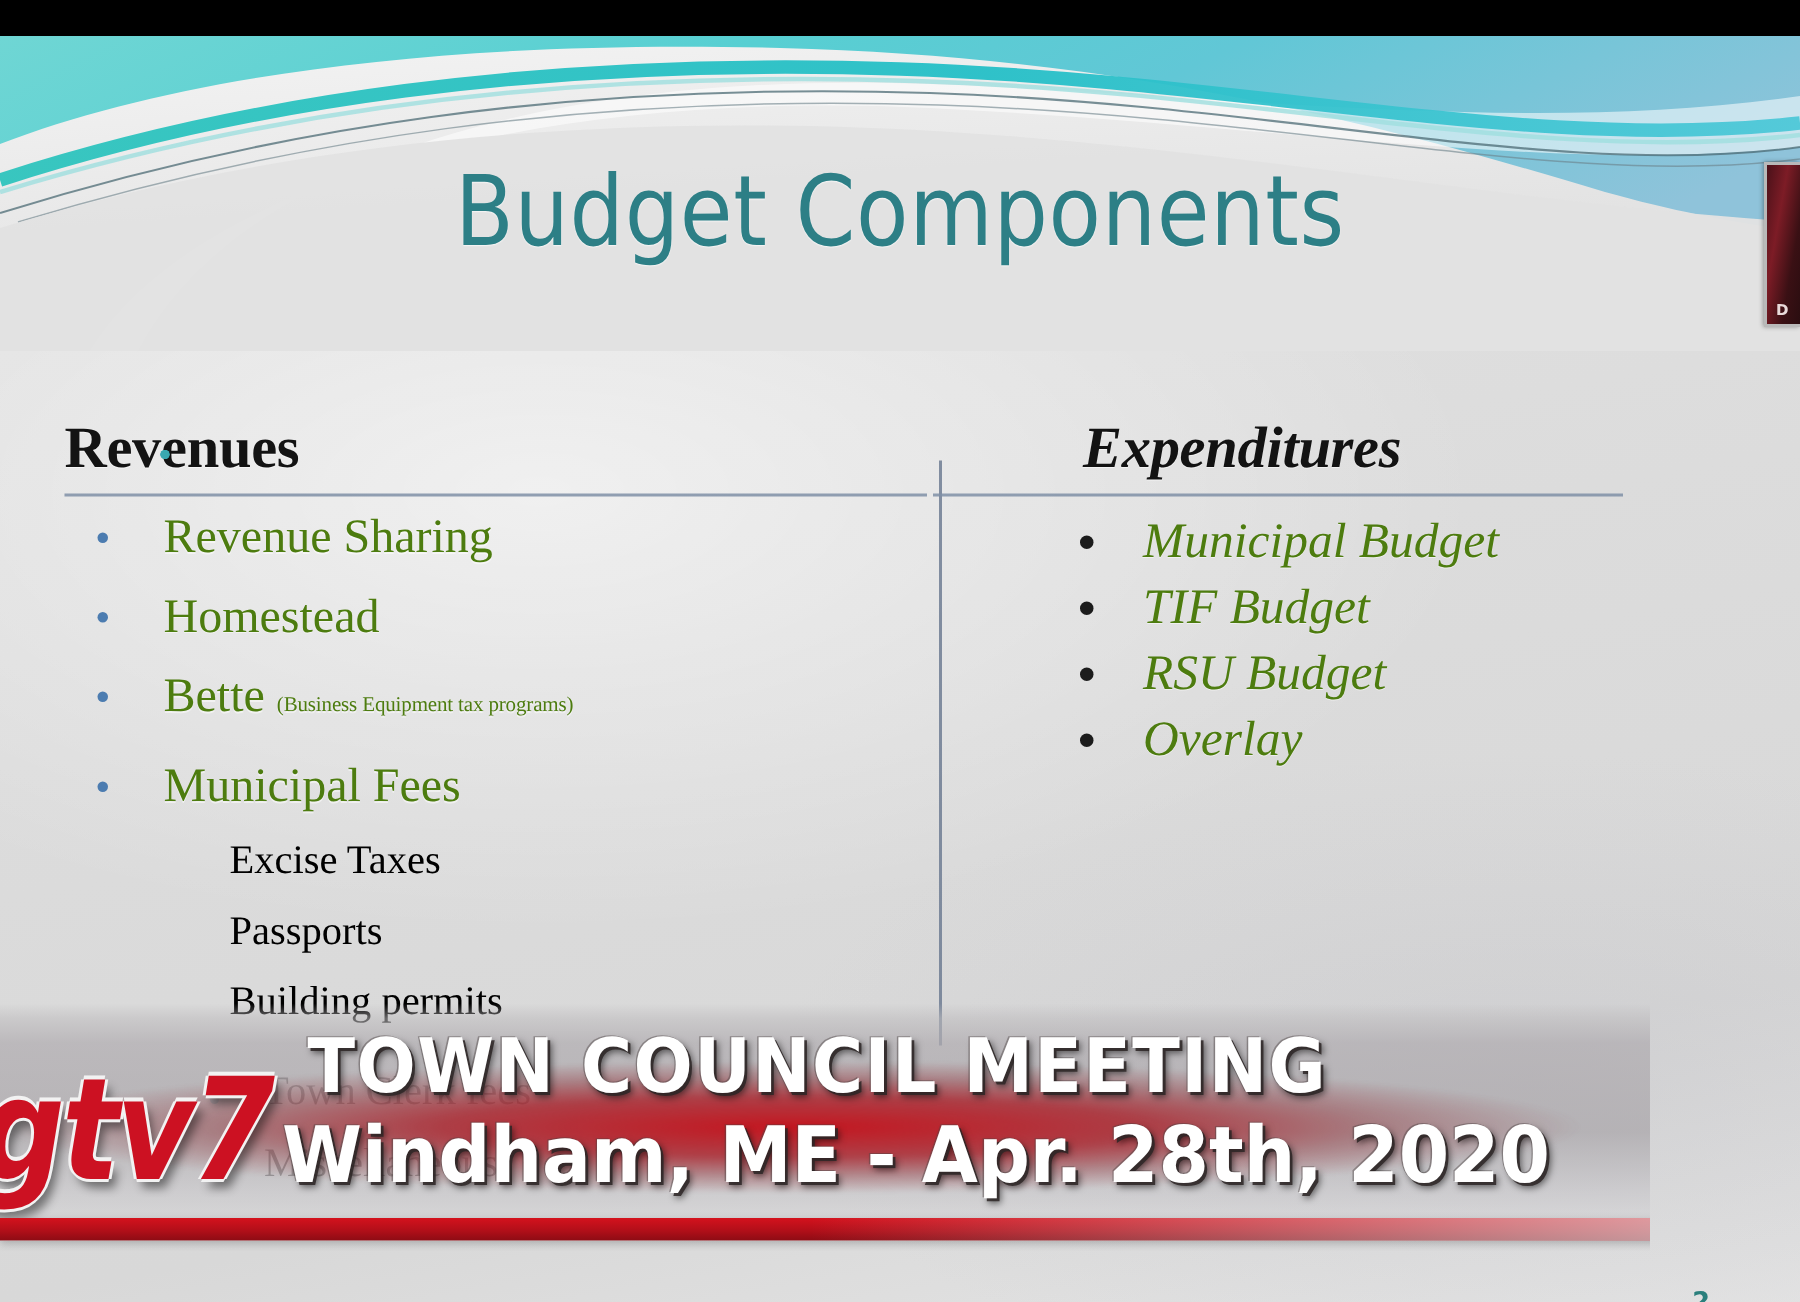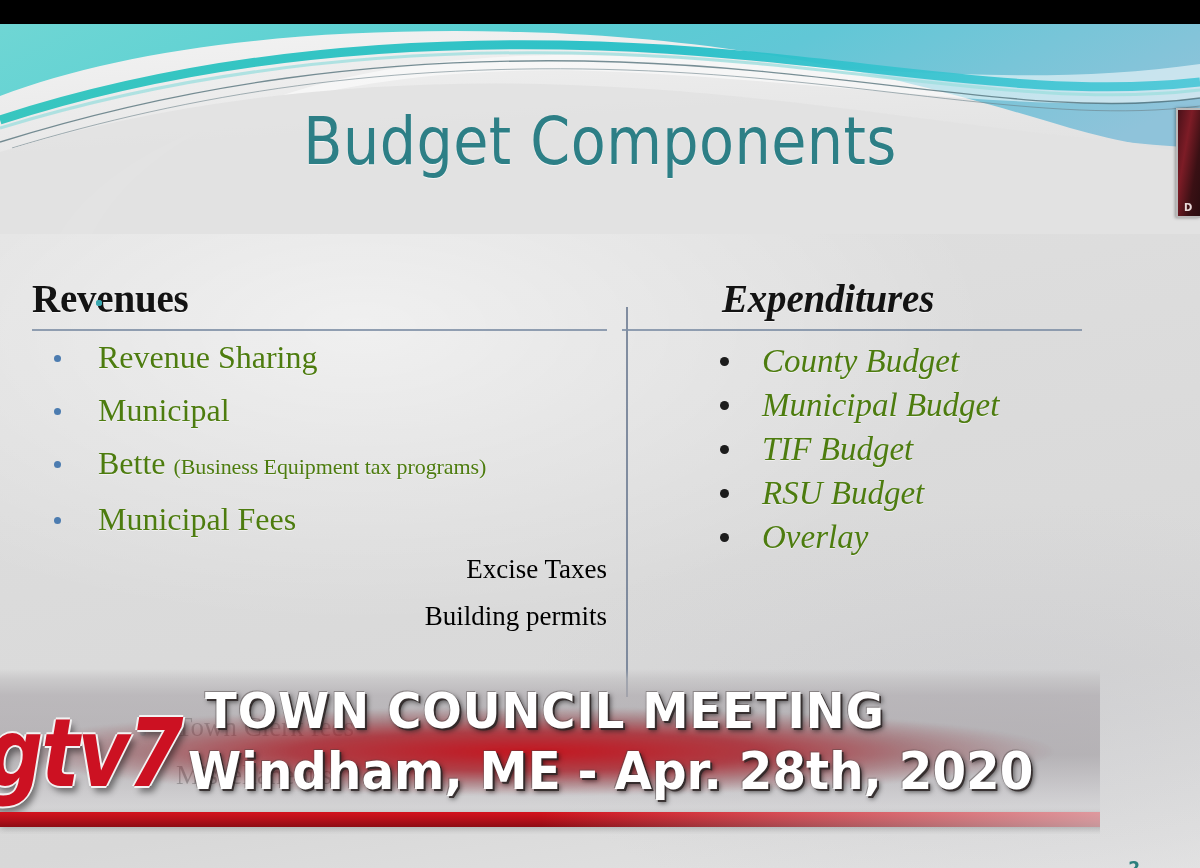--- a/index.html
+++ b/index.html
@@ -61,21 +61,21 @@
   }
 
   
   .columns {
     position: absolute;
     left: 0; top: 255px;
     width: 1200px;
     height: 470px;
   }
   .col { position: absolute; top: 0; }
-  .col-left  { left: 32px;  width: 575px; }
+  .col-left  { left: 43px;  width: 575px; }
   .col-right { left: 622px; width: 460px; font-style: italic; }
 
   .col-head {
     font-family: "Liberation Serif", serif;
     font-weight: bold;
     font-size: 39px;
     color: #131313;
     line-height: 1.05;
     letter-spacing: -.2px;
     text-shadow: 0 1px 0 rgba(255,255,255,.55);
@@ -111,26 +111,26 @@
   }
 
   
   .col-left .lvl1 { font-size: 32px; line-height: 53px; padding-left: 66px; }
   .col-left .lvl1 > .dot {
     position: absolute; left: 22px; top: 24px;
     width: 7px; height: 7px; border-radius: 50%;
     background: #4c7cb0;
   }
   .col-left .lvl1 .paren {
-    font-size: 22px;
+    font-size: 14px;
     letter-spacing: -.1px;
   }
 
   
-  ul.sub { list-style: none; margin: 0; padding: 0; text-align: right; }
+  ul.sub { list-style: none; margin: 0; padding: 0; }
   .col-left .lvl2 { font-size: 27px; line-height: 47px; padding-left: 110px; }
   .col-left .lvl2 > .dot {
     position: absolute; left: 64px; top: 21px;
     width: 6px; height: 6px; border-radius: 50%;
     background: #3aa8b0;
   }
   .col-left .lvl3 { font-size: 27px; line-height: 47px; padding-left: 110px; }
   .col-left .lvl3 > .dot {
     position: absolute; left: 64px; top: 21px;
     width: 6px; height: 6px; border-radius: 50%;
@@ -332,52 +332,52 @@
     <div class="col col-left">
       <div class="col-head">Revenues</div>
       <div class="col-rule"></div>
       <ul class="bullets">
         <li class="lvl1">
           <span class="dot"></span>
           <span>Revenue Sharing</span>
         </li>
         <li class="lvl1">
           <span class="dot"></span>
-          <span>Municipal</span>
+          <span>Homestead</span>
         </li>
         <li class="lvl1">
           <span class="dot"></span>
           <span>Bette</span>
           <span class="paren">(Business Equipment tax programs)</span>
         </li>
         <li class="lvl1">
           <span class="dot"></span>
           <span>Municipal Fees</span>
         </li>
       </ul>
       <ul class="sub">
         <li class="lvl2">
           <span class="dot"></span>
           <span>Excise Taxes</span>
+        </li>
+        <li class="lvl2">
+          <span class="dot"></span>
+          <span>Passports</span>
         </li>
         <li class="lvl3">
           <span class="dot"></span>
           <span>Building permits</span>
         </li>
       </ul>
     </div>
 
     <div class="col col-right">
       <div class="col-head">Expenditures</div>
       <div class="col-rule"></div>
       <ul class="bullets">
-        <li class="lvl1">
-          <span class="dot"></span>
-          <span>County Budget</span>
-        </li>
         <li class="lvl1">
           <span class="dot"></span>
           <span>Municipal Budget</span>
         </li>
         <li class="lvl1">
           <span class="dot"></span>
           <span>TIF Budget</span>
         </li>
         <li class="lvl1">
           <span class="dot"></span>

